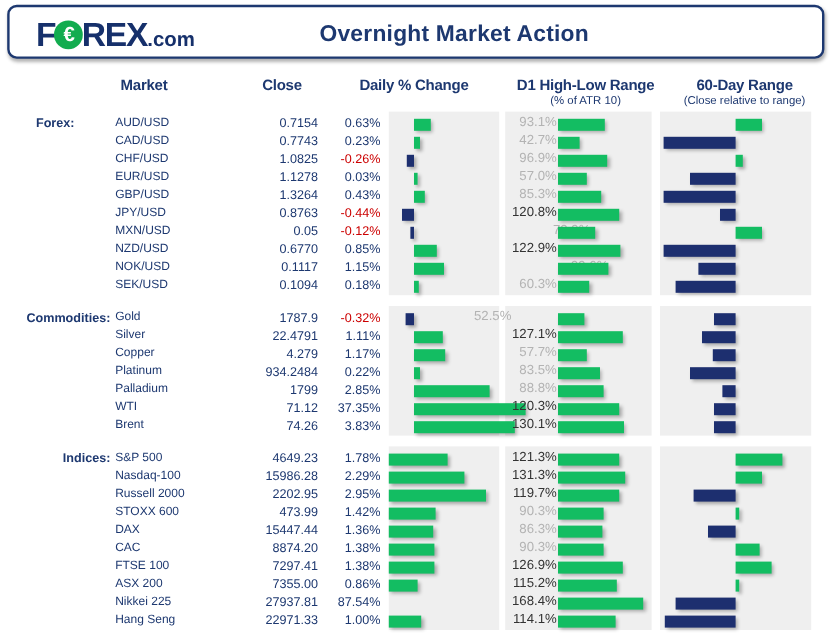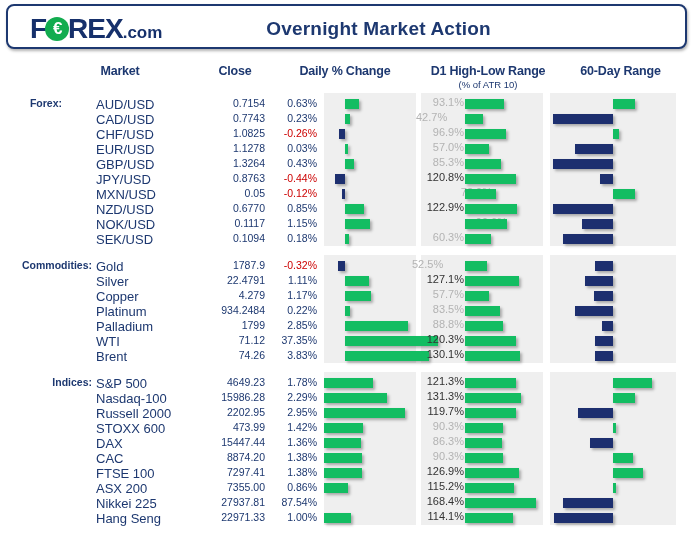--- a/index.html
+++ b/index.html
@@ -53,21 +53,21 @@
     position:absolute;font-size:9.5px;color:#1d3870;text-align:center;
     white-space:nowrap;font-weight:normal;
   }
 
   
   .grouplabel{
     position:absolute;font-size:10.5px;font-weight:bold;color:#1d3870;
     text-align:right;white-space:nowrap;
   }
   .mkt{
-    position:absolute;font-size:13px;color:#1d3870;white-space:nowrap;
+    position:absolute;font-size:10px;color:#1d3870;white-space:nowrap;
   }
   .close{
     position:absolute;font-size:10.5px;color:#1d3870;text-align:right;white-space:nowrap;
   }
   .pct{
     position:absolute;font-size:10.5px;text-align:right;white-space:nowrap;
   }
   .pct.up{color:#1d3870;}
   .pct.down{color:#cc0000;}
 
@@ -93,38 +93,39 @@
     <div class="logo"><span>F</span><span class="logo-mark"><span class="ring"></span><span class="glyph">€</span></span><span>REX</span><span class="dotcom">.com</span></div>
     <div class="maintitle">Overnight Market Action</div>
   </div>
 
   <div class="colhead" style="left:60px;top:64px;width:120px;">Market</div>
   <div class="colhead" style="left:190px;top:64px;width:90px;">Close</div>
   <div class="colhead" style="left:265px;top:64px;width:160px;">Daily % Change</div>
   <div class="colhead" style="left:418px;top:64px;width:140px;">D1 High-Low Range</div>
   <div class="colsub" style="left:418px;top:79px;width:140px;">(% of ATR 10)</div>
   <div class="colhead" style="left:553px;top:64px;width:135px;">60-Day Range</div>
+  <div class="colsub" style="left:548px;top:79px;width:145px;">(Close relative to range)</div>
 
   <div id="body-layer">
       <div class="panel" style="left: 324px; top: 93px; width: 92px; height: 153px;"></div>
       <div class="panel" style="left: 421px; top: 93px; width: 122px; height: 153px;"></div>
       <div class="panel" style="left: 550px; top: 93px; width: 126px; height: 153px;"></div>
       <div class="grouplabel" style="left: 0px; top: 97px; width: 92px; text-align: center;">Forex:</div>
       <div class="mkt" style="left: 96px; top: 97px;">AUD/USD</div>
       <div class="close" style="left: 160px; top: 97px; width: 105px;">0.7154</div>
       <div class="pct up" style="left: 257px; top: 97px; width: 60px;">0.63%</div>
       <div class="bar green" style="left: 345px; top: 98.5px; width: 13.86px; height: 10px;"></div>
       <div class="atrlabel light" style="left: 416px; top: 96px; width: 48px;">93.1%</div>
       <div class="bar green" style="left: 465px; top: 98.5px; width: 39.4306px; height: 10px;"></div>
       <div class="bar green" style="left: 613px; top: 98.5px; width: 22.05px; height: 10px;"></div>
       <div class="mkt" style="left: 96px; top: 112px;">CAD/USD</div>
       <div class="close" style="left: 160px; top: 112px; width: 105px;">0.7743</div>
       <div class="pct up" style="left: 257px; top: 112px; width: 60px;">0.23%</div>
       <div class="bar green" style="left: 345px; top: 113.5px; width: 5.06px; height: 10px;"></div>
-      <div class="atrlabel light" style="left: 416px; top: 111px; width: 28px;">42.7%</div>
+      <div class="atrlabel light" style="left: 416px; top: 111px; width: 48px;">42.7%</div>
       <div class="bar green" style="left: 465px; top: 113.5px; width: 18.0847px; height: 10px;"></div>
       <div class="bar navy" style="left: 553.15px; top: 113.5px; width: 59.85px; height: 10px;"></div>
       <div class="mkt" style="left: 96px; top: 127px;">CHF/USD</div>
       <div class="close" style="left: 160px; top: 127px; width: 105px;">1.0825</div>
       <div class="pct down" style="left: 257px; top: 127px; width: 60px;">-0.26%</div>
       <div class="bar navy" style="left: 339.28px; top: 128.5px; width: 5.72px; height: 10px;"></div>
       <div class="atrlabel light" style="left: 416px; top: 126px; width: 48px;">96.9%</div>
       <div class="bar green" style="left: 465px; top: 128.5px; width: 41.04px; height: 10px;"></div>
       <div class="bar green" style="left: 613px; top: 128.5px; width: 6.3px; height: 10px;"></div>
       <div class="mkt" style="left: 96px; top: 142px;">EUR/USD</div>
@@ -177,21 +178,21 @@
       <div class="bar green" style="left: 465px; top: 233.5px; width: 25.5388px; height: 10px;"></div>
       <div class="bar navy" style="left: 562.6px; top: 233.5px; width: 50.4px; height: 10px;"></div>
       <div class="panel" style="left: 324px; top: 255px; width: 92px; height: 108px;"></div>
       <div class="panel" style="left: 421px; top: 255px; width: 122px; height: 108px;"></div>
       <div class="panel" style="left: 550px; top: 255px; width: 126px; height: 108px;"></div>
       <div class="grouplabel" style="left: 0px; top: 259px; width: 92px;">Commodities:</div>
       <div class="mkt" style="left: 96px; top: 259px;">Gold</div>
       <div class="close" style="left: 160px; top: 259px; width: 105px;">1787.9</div>
       <div class="pct down" style="left: 257px; top: 259px; width: 60px;">-0.32%</div>
       <div class="bar navy" style="left: 337.96px; top: 260.5px; width: 7.04px; height: 10px;"></div>
-      <div class="atrlabel light" style="left: 412px; top: 258px; width: 31px;">52.5%</div>
+      <div class="atrlabel light" style="left: 395px; top: 258px; width: 31px;">52.5%</div>
       <div class="bar green" style="left: 465px; top: 260.5px; width: 22.2353px; height: 10px;"></div>
       <div class="bar navy" style="left: 595.36px; top: 260.5px; width: 17.64px; height: 10px;"></div>
       <div class="mkt" style="left: 96px; top: 274px;">Silver</div>
       <div class="close" style="left: 160px; top: 274px; width: 105px;">22.4791</div>
       <div class="pct up" style="left: 257px; top: 274px; width: 60px;">1.11%</div>
       <div class="bar green" style="left: 345px; top: 275.5px; width: 24.42px; height: 10px;"></div>
       <div class="atrlabel dark" style="left: 416px; top: 273px; width: 48px;">127.1%</div>
       <div class="bar green" style="left: 465px; top: 275.5px; width: 53.8306px; height: 10px;"></div>
       <div class="bar navy" style="left: 584.65px; top: 275.5px; width: 28.35px; height: 10px;"></div>
       <div class="mkt" style="left: 96px; top: 289px;">Copper</div>

